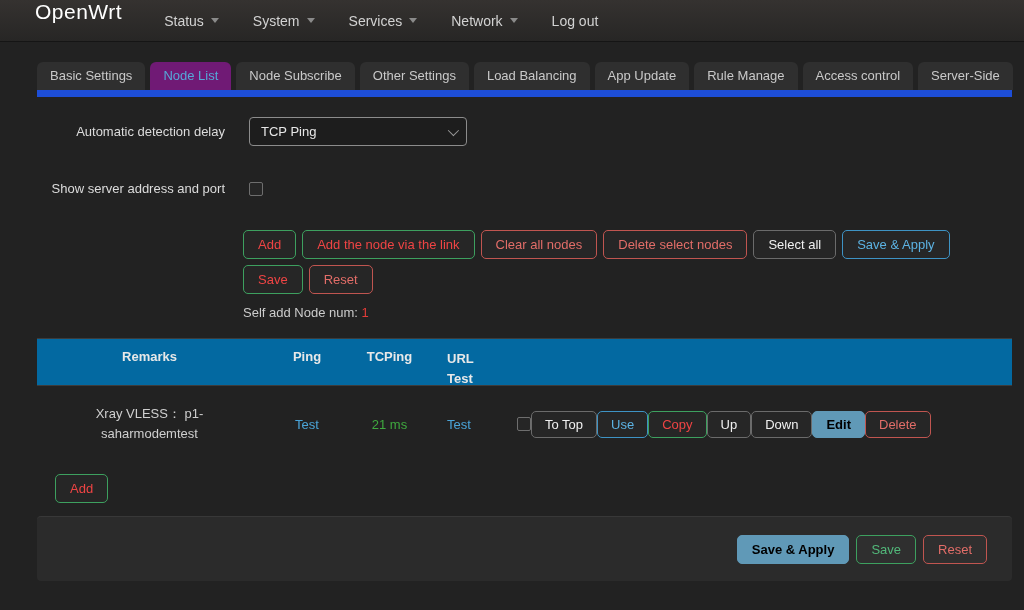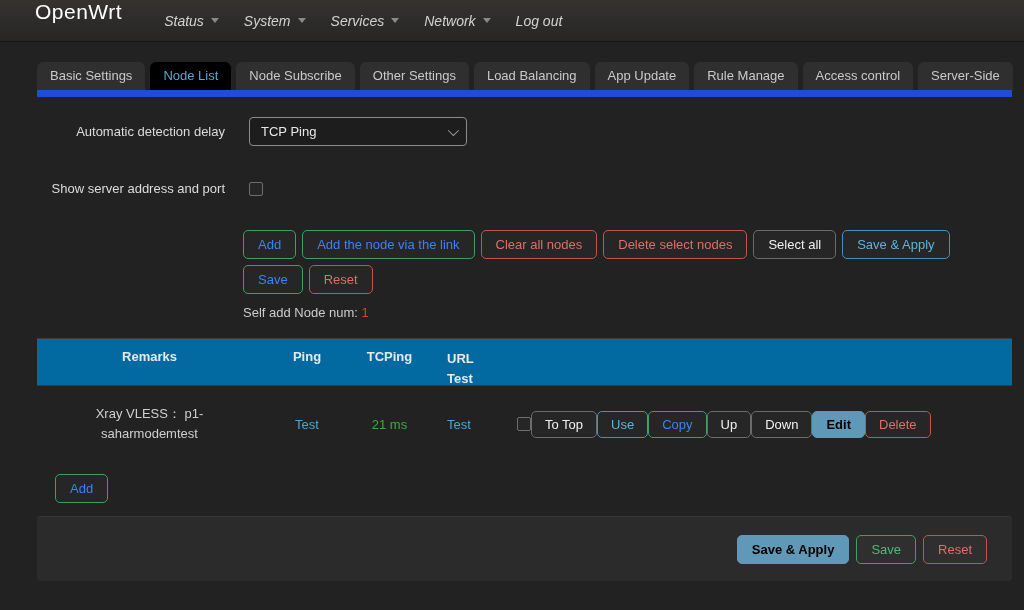--- a/index.html
+++ b/index.html
@@ -16,21 +16,21 @@
     height:42px;
     background:linear-gradient(#353230,#272625);
     border-bottom:1px solid #151515;
     display:flex; 
     padding-left:35px;
   }
   .logo {
     color:#ffffff; font-size:21px; font-weight:300; letter-spacing:.5px;
     margin-right:42px; cursor:pointer;
   }
-  .nav-items { display:flex; align-items:center; gap:25px;font-style:italic; }
+  .nav-items { display:flex; align-items:center; gap:34px; }
   .nav-item {
     color:#d2d2d2; font-size:14px; cursor:pointer;
     display:flex; align-items:center; gap:7px;
   }
   .caret {
     width:0; height:0; display:inline-block;
     border-left:4px solid transparent; border-right:4px solid transparent;
     border-top:5px solid #8a8a8a;
   }
 
@@ -41,21 +41,21 @@
   .tabbar { margin-top:20px; }
   .tab-row {
     display:flex; gap:5px; align-items:flex-end;
     border-bottom:7px solid #1d4ed8;
   }
   .tab {
     background:#2f2f2f; color:#c9c9c9; font-size:13px;
     padding:6px 13px 7px 13px; border-radius:6px 6px 0 0;
     cursor:pointer; white-space:nowrap;
   }
-  .tab.active { color:#55a8d8; background:#000000; }
+  .tab.active { color:#55a8d8; background:#701a75; }
 
   
   .form-row { display:flex; align-items:center; margin-top:0; }
   .form-row.first { margin-top:20px; }
   .form-row.second { margin-top:35px; }
   .form-label {
     width:188px; text-align:right; margin-right:24px;
     color:#dcdcdc; font-size:13px;
   }
   .select-box {
@@ -75,21 +75,21 @@
   }
 
   
   .btn {
     display:inline-block; background:rgba(255,255,255,0.02);
     border:1px solid #666; border-radius:5px;
     padding:6px 14px; font-size:13px; color:#f0f0f0;
     cursor:pointer; white-space:nowrap; text-align:center;
     font-family:inherit;
   }
-  .btn.green  { border-color:#3da05f; color:#3b82f6; }
+  .btn.green  { border-color:#3da05f; color:#ef4444; }
   .btn.red    { border-color:#c05550; color:#e26d68; }
   .btn.blue   { border-color:#3e93c4; color:#5cb2e2; }
   .btn.neutral{ border-color:#6b6b6b; color:#f0f0f0; }
   .btn.blue-filled {
     background:#6099b7; border-color:#6099b7; color:#000000; font-weight:700;
   }
   .btn.small { padding:5px 13px; }
 
   .actions-block { margin-left:206px; margin-top:34px; }
   .actions-row { display:flex; gap:6px; }

